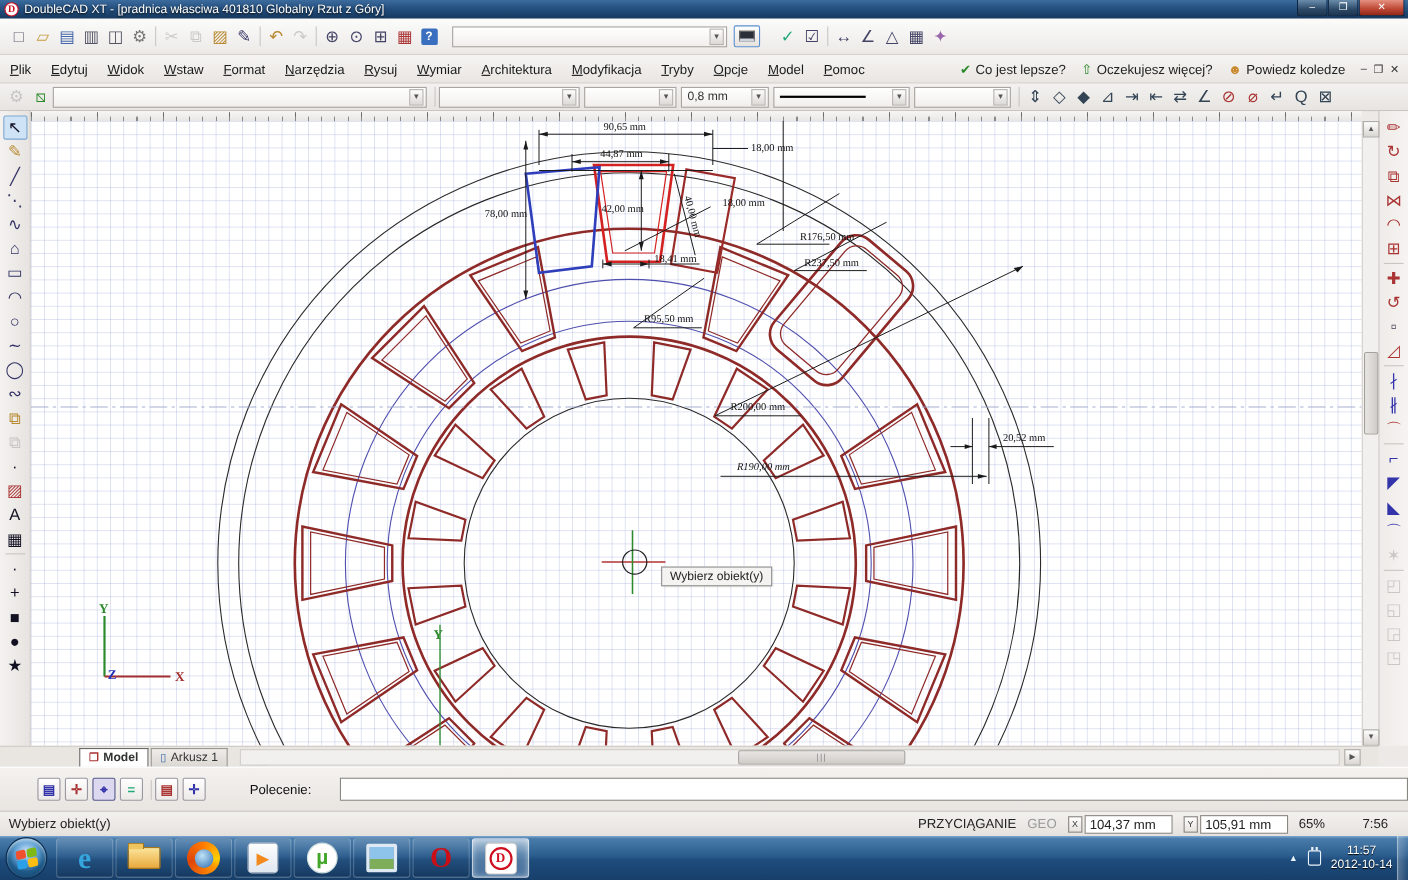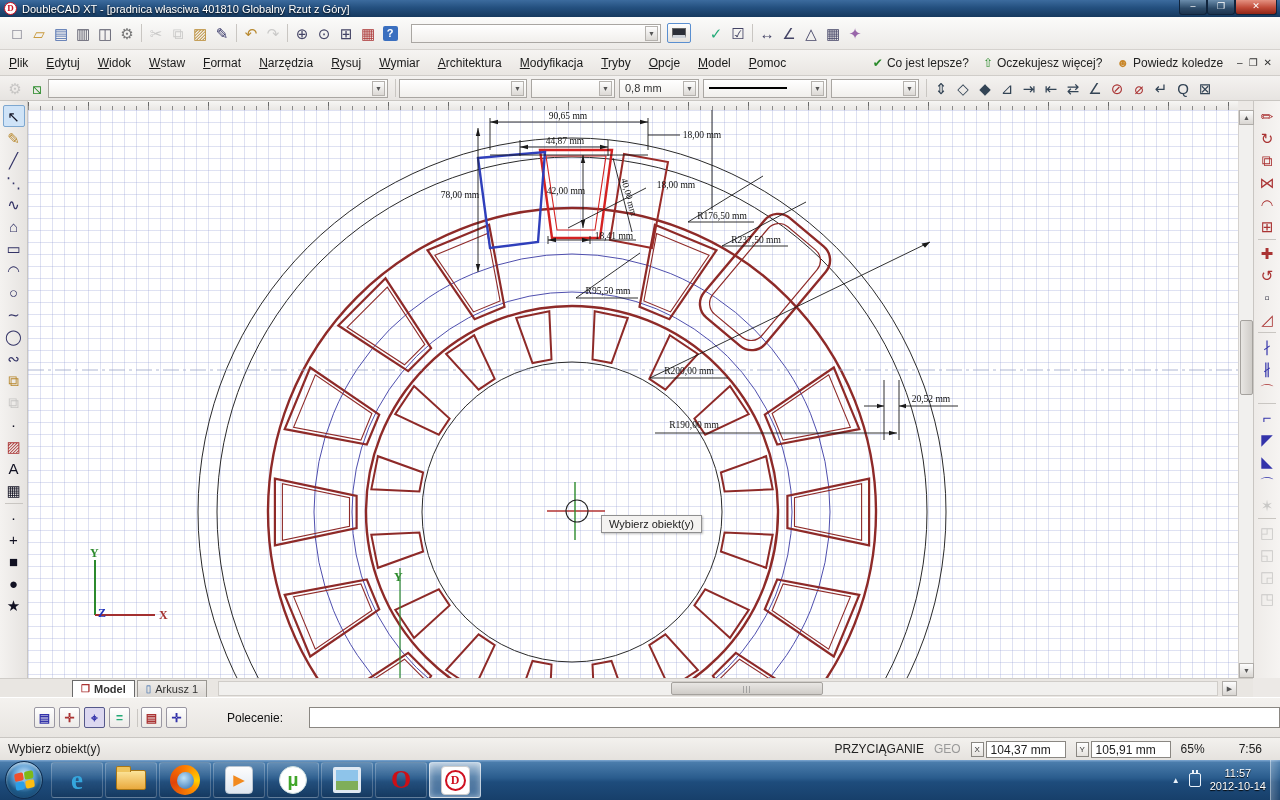--- a/index.html
+++ b/index.html
@@ -549,25 +549,25 @@
   </svg>
   <div id="dim-layer">
       <span class="dim" style="left: 540px; top: 1px;">90,65 mm</span>
       <span class="dim" style="left: 537px; top: 26px;">44,87 mm</span>
       <span class="dim" style="left: 674px; top: 20px;">18,00 mm</span>
       <span class="dim" style="left: 432px; top: 80px;">78,00 mm</span>
       <span class="dim" style="left: 538px; top: 76px;">42,00 mm</span>
       <span class="dim" style="left: 601px; top: 82px; transform: translate(-50%, 0px) rotate(75deg);">40,00 mm</span>
       <span class="dim" style="left: 648px; top: 70px;">18,00 mm</span>
       <span class="dim" style="left: 586px; top: 121px;">18,41 mm</span>
-      <span class="dim" style="left: 694px; top: 101px;">R176,50 mm</span>
+      <span class="dim" style="left: 724px; top: 101px;">R176,50 mm</span>
       <span class="dim" style="left: 728px; top: 125px;">R237,50 mm</span>
       <span class="dim" style="left: 580px; top: 176px;">R95,50 mm</span>
       <span class="dim" style="left: 661px; top: 256px;">R200,00 mm</span>
-      <span class="dim" style="left: 666px; top: 310px;">R190,00 mm</span>
+      <span class="dim" style="left: 666px; top: 310px; font-style: italic;">R190,00 mm</span>
       <span class="dim" style="left: 903px; top: 284px;">20,52 mm</span>
       <span class="axlab" style="left: 62px; top: 436px; color: rgb(44, 138, 44);">Y</span>
       <span class="axlab" style="left: 131px; top: 498px; color: rgb(163, 48, 48);">X</span>
       <span class="axlab" style="left: 70px; top: 496px; color: rgb(34, 51, 187);">Z</span>
       <span class="axlab" style="left: 366px; top: 460px; color: rgb(44, 138, 44);">Y</span>
     </div>
   <div id="tooltip">Wybierz obiekt(y)</div>
 </div>
 
 <div id="vscroll">

